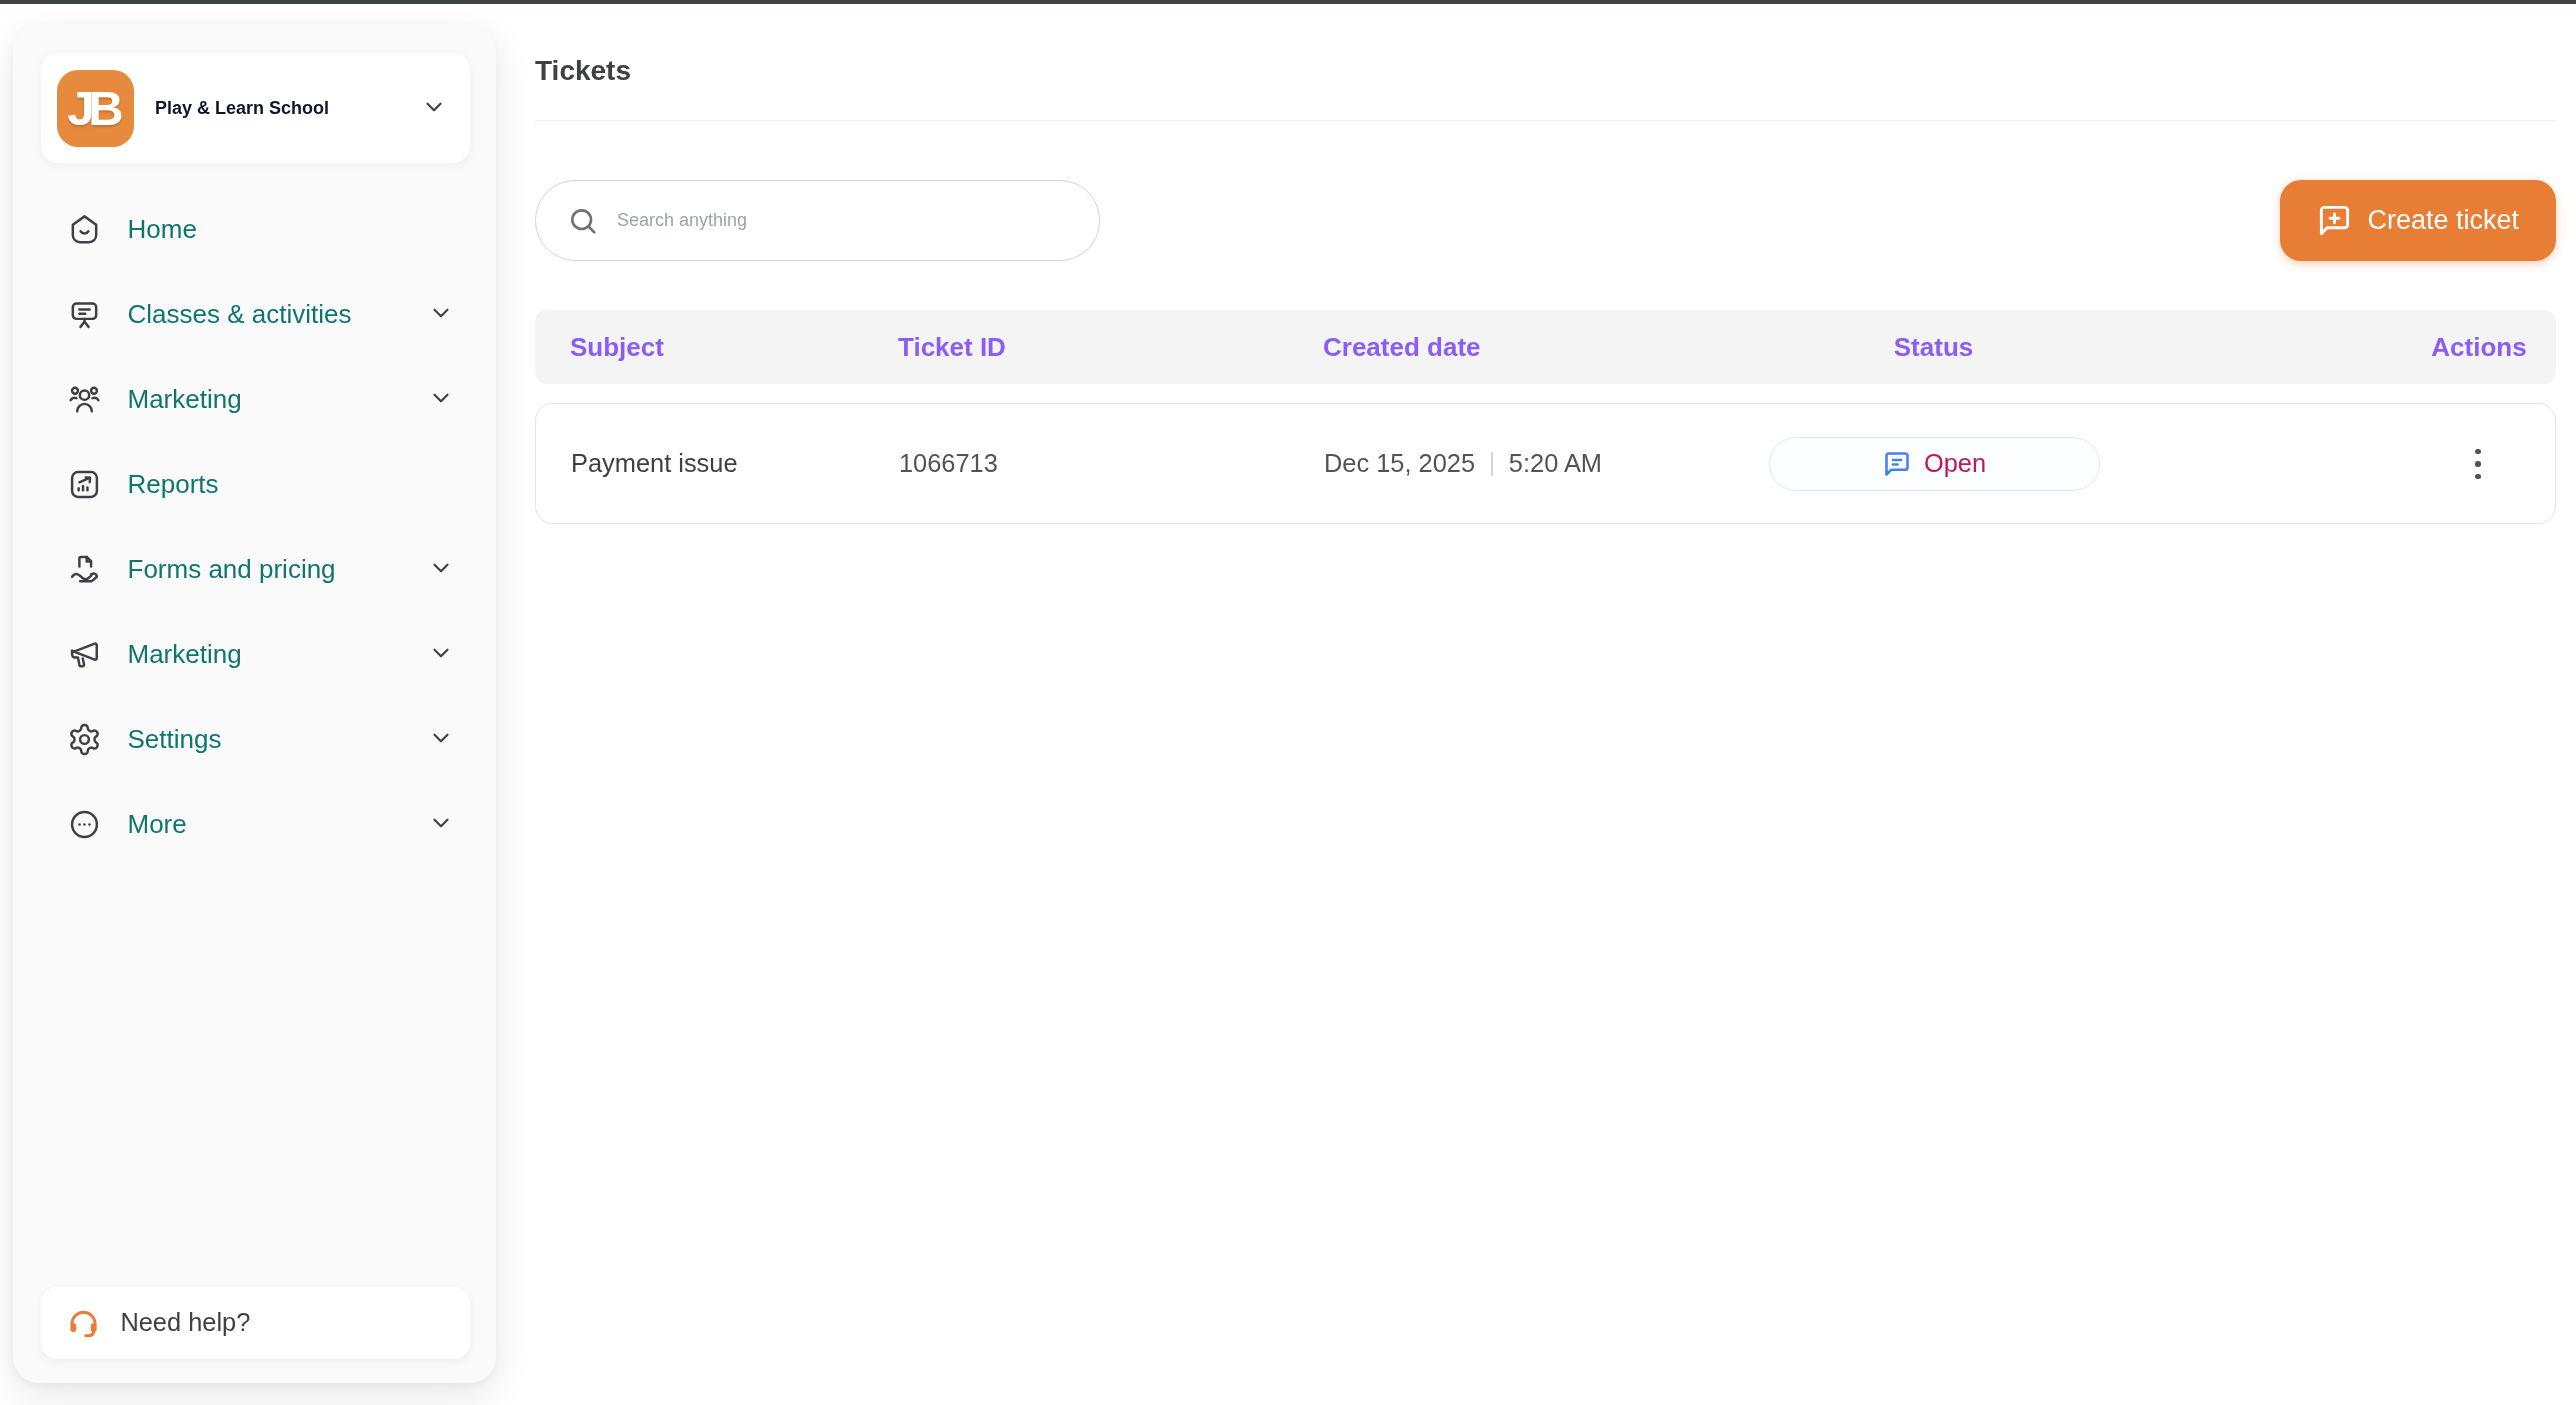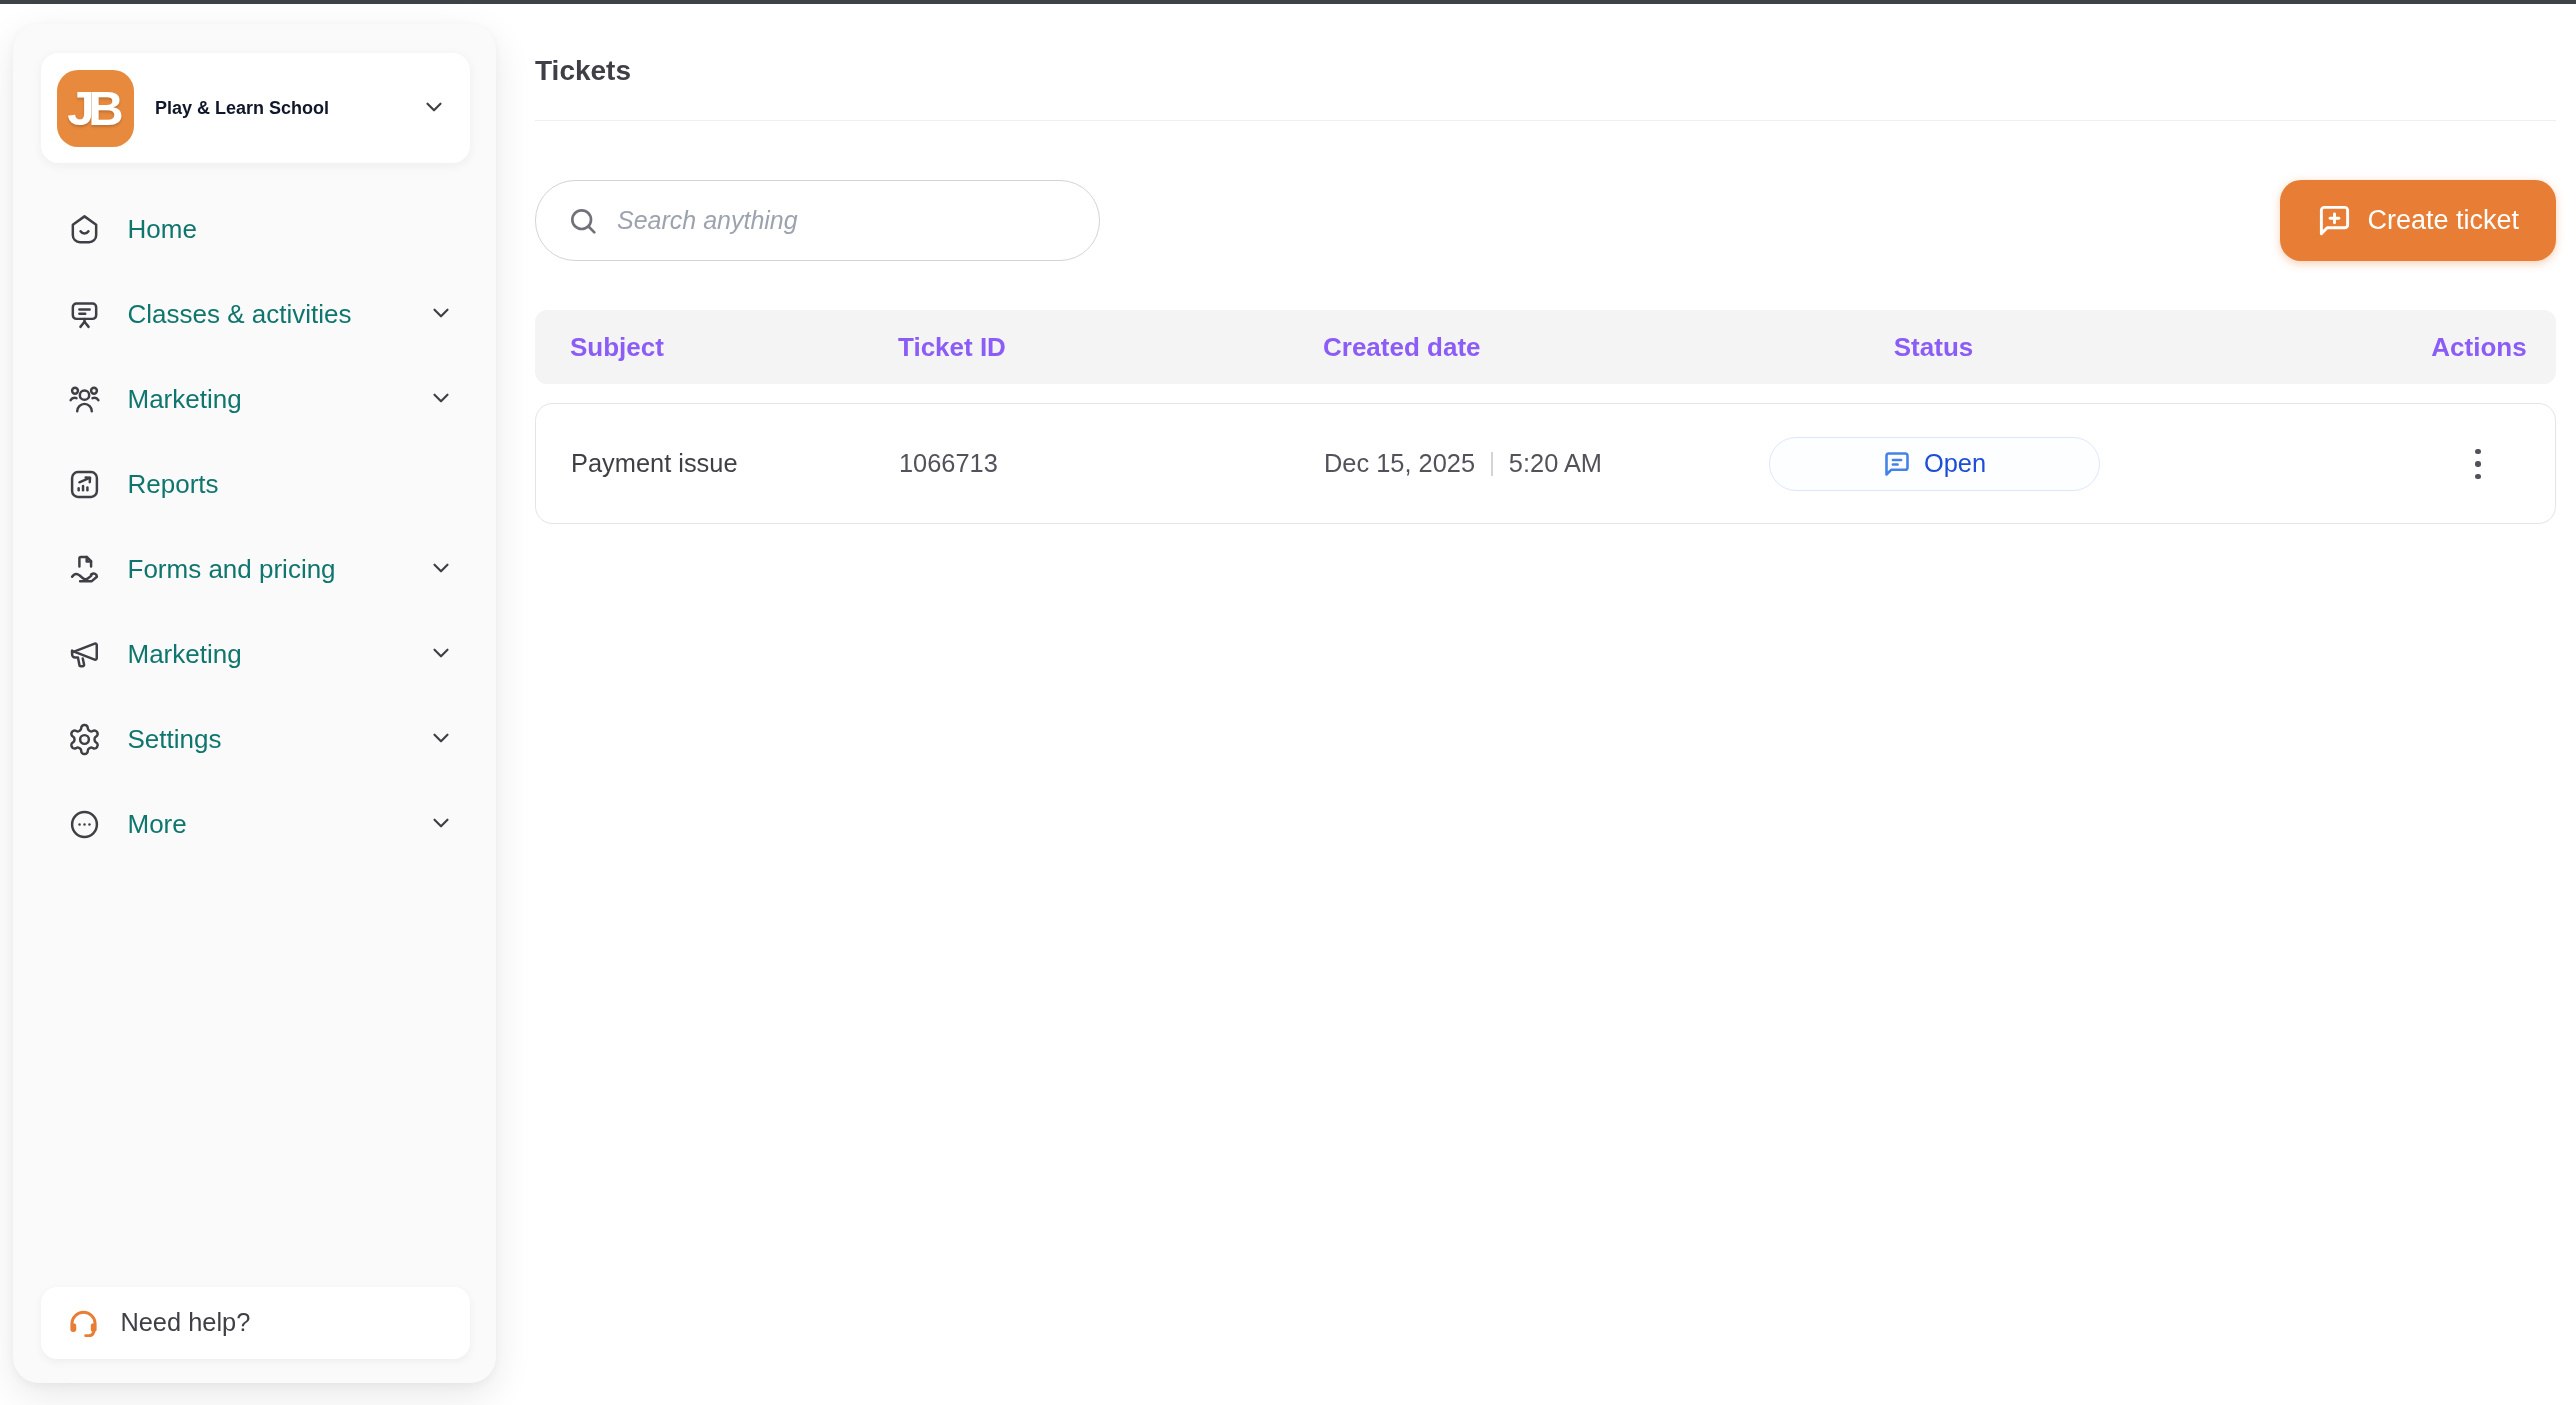--- a/index.html
+++ b/index.html
@@ -48,22 +48,22 @@
   
   .main { position:absolute; left:535px; top:4.4px; width:2021px; }
   .page-title { padding-top:46px; font-size:28px; font-weight:bold; color:#3F3F46; line-height:42px; }
   .title-divider { margin-top:28px; border-bottom:1.8px solid #EFEFF1; }
 
   .toolbar { margin-top:59px; display:flex; align-items:center; }
   .search-wrap { position:relative; width:565px; height:81px; }
   .search-wrap svg { position:absolute; left:32px; top:24.5px; width:32px; height:32px;
                      stroke:#71717A; stroke-width:2; fill:none; stroke-linecap:round; }
   .search-input { width:100%; height:100%; border:1.8px solid #D4D4D8; border-radius:40px;
-                  background:#ffffff; padding:0 26px 0 81px; font-size:25px;
-                  font-family:"Liberation Sans", sans-serif; color:#3F3F46; outline:none;font-style:italic; }
+                  background:#ffffff; padding:0 26px 0 81px; font-size:18px;
+                  font-family:"Liberation Sans", sans-serif; color:#3F3F46; outline:none; }
   .search-input::placeholder { color:#9CA3AF; }
 
   .status-filter { margin-left:24px; width:234px; height:81px; border:1.8px solid #D4D4D8;
                    border-radius:19px; background:#ffffff; display:flex; align-items:center;
                    padding:0 24.5px 0 28px; cursor:pointer; }
   .status-filter .flabel { font-size:26px; color:#27272A; }
   .status-filter .chev { margin-left:auto; }
 
   .create-btn { margin-left:auto; height:81px; border:none; border-radius:21px;
                 background:#E87E36; color:#ffffff; display:flex; align-items:center;
@@ -86,21 +86,21 @@
   .col-actions { flex:1; display:flex; justify-content:flex-end; padding-right:24.5px; }
   .actions-box { width:105px; display:flex; justify-content:center; }
 
   .date-sep { width:1.8px; height:24.5px; background:#D4D4D8; margin:0 16px; }
 
   .status-badge { width:331px; height:54px; border:1.8px solid #DCE8FA; background:#FDFEFF;
                   border-radius:27px; display:flex; align-items:center; justify-content:center;
                   cursor:pointer; }
   .status-badge svg { width:28px; height:28px; stroke:#4382E8; stroke-width:2.2; fill:none;
                       stroke-linecap:round; stroke-linejoin:round; }
-  .status-badge .slabel { margin-left:13px; font-size:25.4px; color:#1d4ed8; }
+  .status-badge .slabel { margin-left:13px; font-size:25.4px; color:#be185d; }
 
   .kebab { display:flex; flex-direction:column; align-items:center; cursor:pointer; padding:8.8px; }
   .kebab span { width:5.3px; height:5.3px; border-radius:50%; background:#52525B; margin:3.5px 0; }
 
   .row-subject { color:#3F3F46; }
 </style>
 </head>
 <body>
 
 <div class="topbar"></div>

